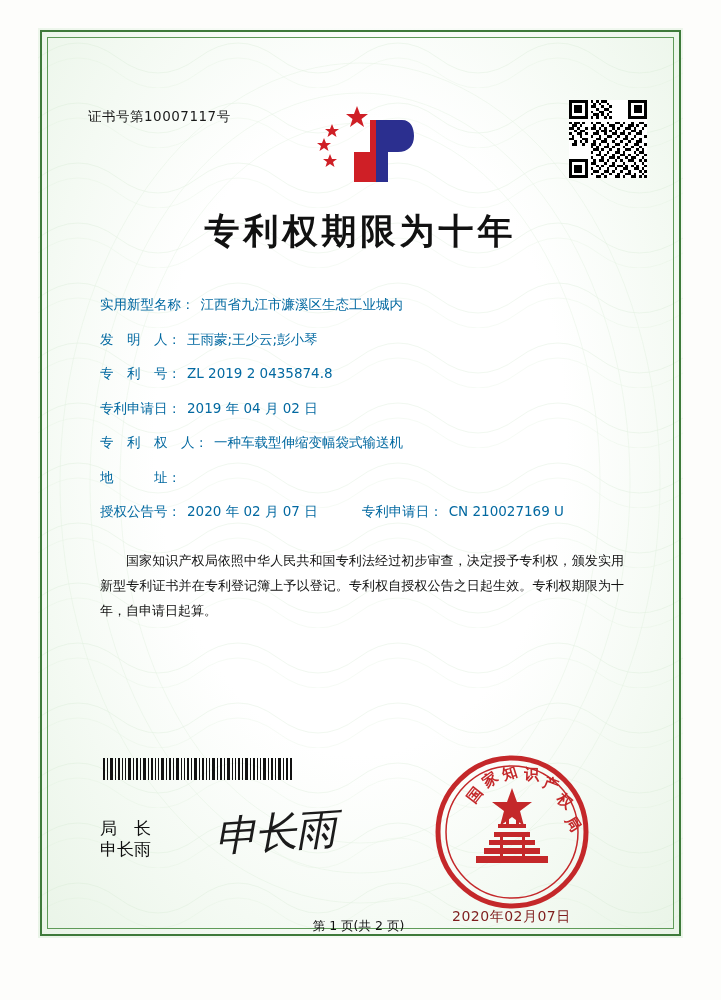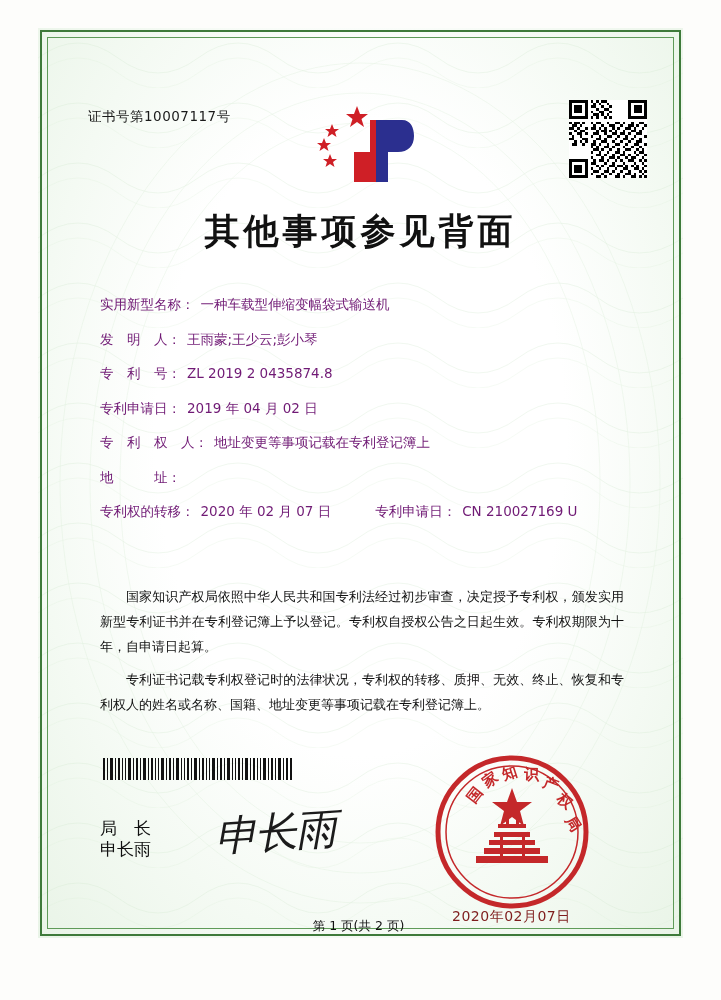--- a/index.html
+++ b/index.html
@@ -93,42 +93,42 @@
     position: absolute;
     left: 100px;
     top: 296px;
     width: 540px;
   }
   .field-row {
     display: flex;
     align-items: baseline;
     margin-bottom: 16.5px;
     font-size: 13.5px;
-    color: #701a75;
+    color: #0369a1;
     font-family: "DejaVu Sans", sans-serif;
   }
   .field-label {
     white-space: pre;
     flex: 0 0 auto;
   }
   .field-value {
     margin-left: 6px;
     flex: 1 1 auto;
   }
   .field-row.two-col .col2-label {
     margin-left: 44px;
     white-space: pre;
   }
   .field-row.two-col .col2-value {
     margin-left: 6px;
   }
   .body-text {
     position: absolute;
     left: 100px;
-    top: 584px;
+    top: 548px;
     width: 524px;
     font-size: 13px;
     line-height: 25px;
     color: #111;
     text-align: justify;
     font-family: "DejaVu Sans", sans-serif;
   }
   .body-text p {
     margin: 0 0 8px 0;
     text-indent: 26px;
@@ -444,57 +444,56 @@
       <rect x="10" y="28" width="2" height="1"></rect>
         <rect x="13" y="28" width="1" height="1"></rect>
         <rect x="17" y="28" width="2" height="1"></rect>
       <rect x="20" y="28" width="1" height="1"></rect>
         <rect x="23" y="28" width="2" height="1"></rect>
         <rect x="26" y="28" width="1" height="1"></rect>
         <rect x="28" y="28" width="1" height="1"></rect>
     </g>
   </svg>
 
-  <div class="title">其他事项参见背面</div>
+  <div class="title">专利权期限为十年</div>
 
   <div class="fields">
     <div class="field-row">
       <span class="field-label">实用新型名称：</span>
-      <span class="field-value">一种车载型伸缩变幅袋式输送机</span>
+      <span class="field-value">江西省九江市濂溪区生态工业城内</span>
     </div>
     <div class="field-row">
       <span class="field-label">发　明　人：</span>
       <span class="field-value">王雨蒙;王少云;彭小琴</span>
     </div>
     <div class="field-row">
       <span class="field-label">专　利　号：</span>
       <span class="field-value">ZL 2019 2 0435874.8</span>
     </div>
     <div class="field-row">
       <span class="field-label">专利申请日：</span>
       <span class="field-value">2019 年 04 月 02 日</span>
     </div>
     <div class="field-row">
       <span class="field-label">专　利　权　人：</span>
-      <span class="field-value">地址变更等事项记载在专利登记簿上</span>
+      <span class="field-value">一种车载型伸缩变幅袋式输送机</span>
     </div>
     <div class="field-row">
       <span class="field-label">地　　　址：</span>
     </div>
     <div class="field-row two-col">
-      <span class="field-label">专利权的转移：</span>
+      <span class="field-label">授权公告号：</span>
       <span class="field-value" style="flex:0 0 auto;">2020 年 02 月 07 日</span>
       <span class="col2-label">专利申请日：</span>
       <span class="col2-value">CN 210027169 U</span>
     </div>
   </div>
 
   <div class="body-text">
     <p>国家知识产权局依照中华人民共和国专利法经过初步审查，决定授予专利权，颁发实用新型专利证书并在专利登记簿上予以登记。专利权自授权公告之日起生效。专利权期限为十年，自申请日起算。</p>
-    <p>专利证书记载专利权登记时的法律状况，专利权的转移、质押、无效、终止、恢复和专利权人的姓名或名称、国籍、地址变更等事项记载在专利登记簿上。</p>
   </div>
 
   <svg class="barcode" viewBox="0 0 190 22" shape-rendering="crispEdges">
     <g fill="#111">
       <rect x="0" y="0" width="2" height="22"></rect>
         <rect x="4" y="0" width="1" height="22"></rect>
       <rect x="7" y="0" width="3" height="22"></rect>
         <rect x="12" y="0" width="1" height="22"></rect>
       <rect x="15" y="0" width="2" height="22"></rect>
         <rect x="19" y="0" width="1" height="22"></rect>

